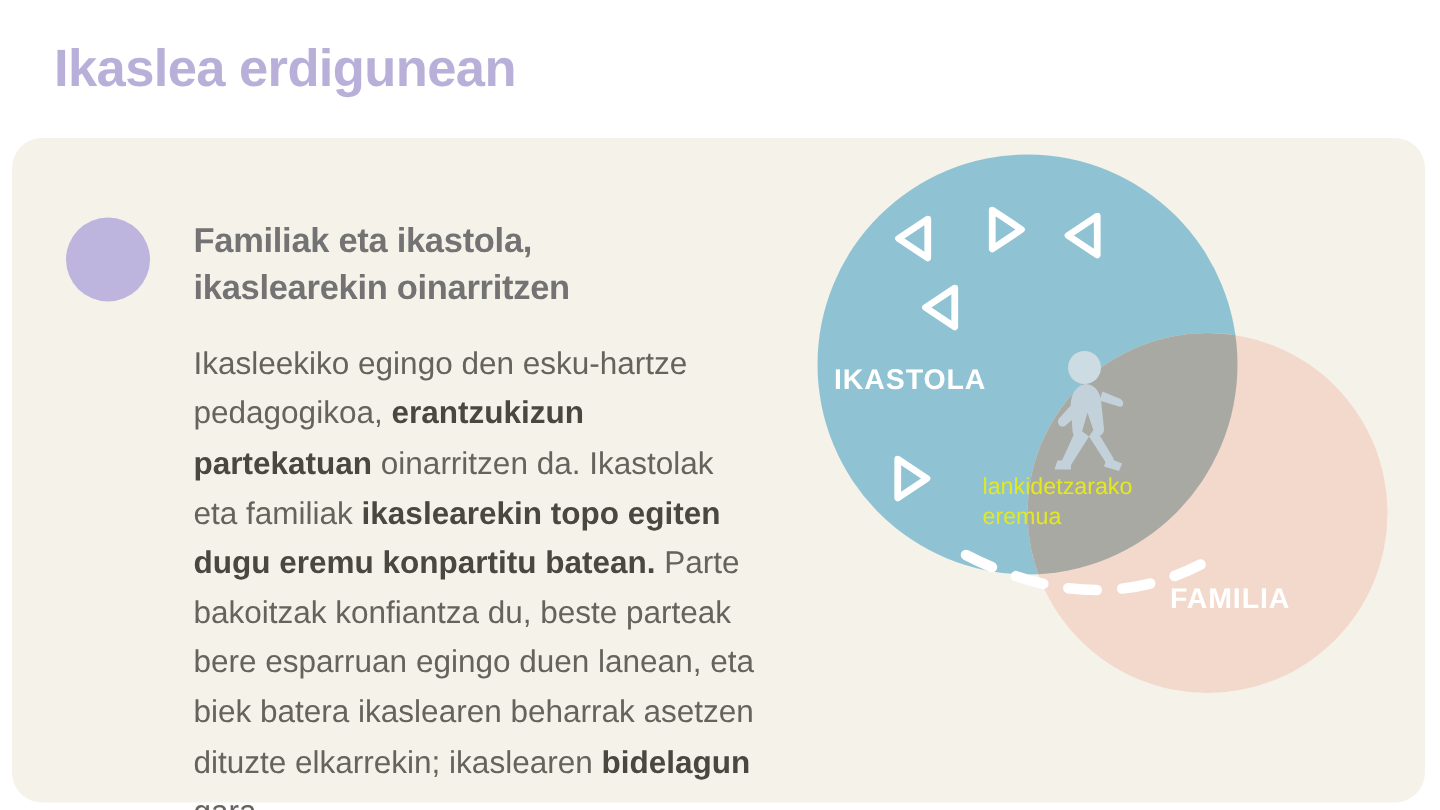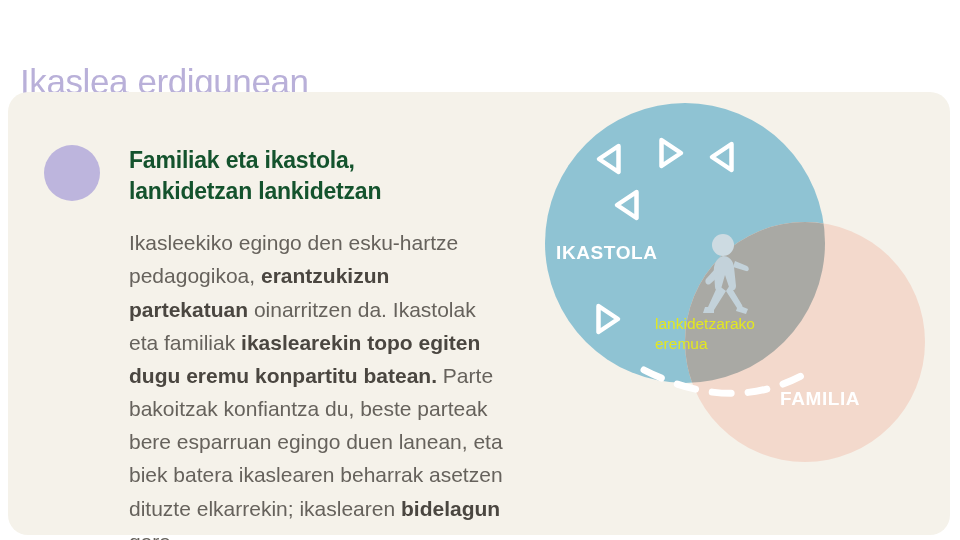--- a/index.html
+++ b/index.html
@@ -16,28 +16,27 @@
   }
   #slide {
     position: absolute;
     inset: 0;
     width: 960px;
     height: 540px;
   }
   
   #slide-title {
     position: absolute;
-    left: 20px;
+    left: 36px;
     top: 26px;
     font-size: 35px;
-    font-weight: normal;
+    font-weight: bold;
     letter-spacing: -0.4px;
     color: #b9b0d9;
     white-space: nowrap;
-    margin-top: 36px;
   }
   
   #content-card {
     position: absolute;
     left: 8px;
     top: 92px;
     width: 942px;
     height: 443px;
     background: #f5f2ea;
     border-radius: 20px;
@@ -105,23 +104,23 @@
 
 <div id="slide">
 
   <div id="slide-title" style="color: rgb(185, 176, 217);">Ikaslea erdigunean</div>
 
   <div id="content-card" style="background: rgb(245, 242, 234);"></div>
 
   <div id="bullet-dot" style="background: rgb(189, 181, 221);"></div>
 
   <div id="text-col">
-    <div id="section-heading" style="color: #14532d;">
+    <div id="section-heading" style="color: #737373;">
       <span>Familiak eta ikastola,</span><br>
-      <span>lankidetzan lankidetzan</span>
+      <span>ikaslearekin oinarritzen</span>
     </div>
     <p id="body-paragraph" style="color: rgb(102, 98, 92);"><span>Ikasleekiko egingo den esku-hartze pedagogikoa, </span><b>erantzukizun partekatuan</b><span> oinarritzen da. Ikastolak eta familiak </span><b>ikaslearekin topo egiten dugu eremu konpartitu batean.</b><span> Parte bakoitzak konfiantza du, beste parteak bere esparruan egingo duen lanean, eta biek batera ikaslearen beharrak asetzen dituzte elkarrekin; ikaslearen </span><b>bidelagun</b><span> gara.</span></p>
   </div>
 
   <div id="venn">
     <svg width="440" height="420" viewBox="0 0 440 420" xmlns="http://www.w3.org/2000/svg">
       <defs>
         <clipPath id="clip-ikastola">
           <circle id="clipc-ikastola" cx="165" cy="156" r="140"></circle>
         </clipPath>

